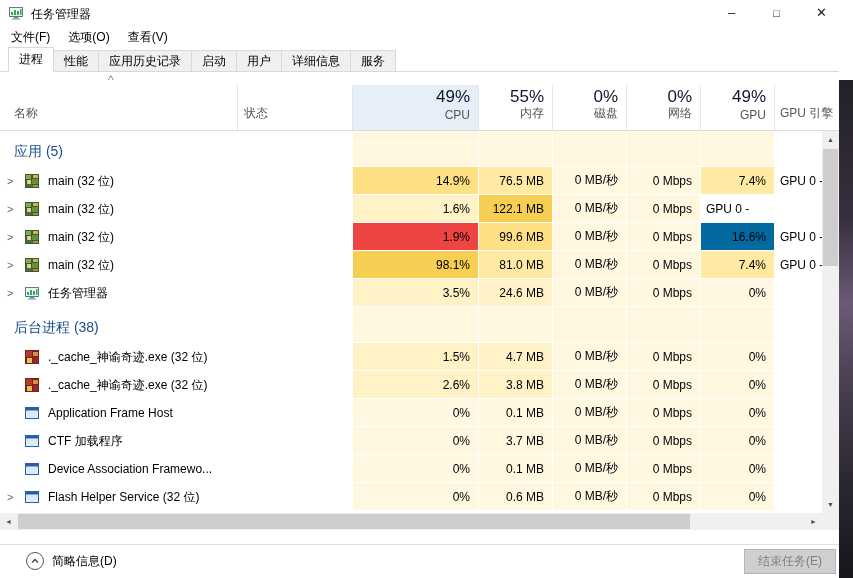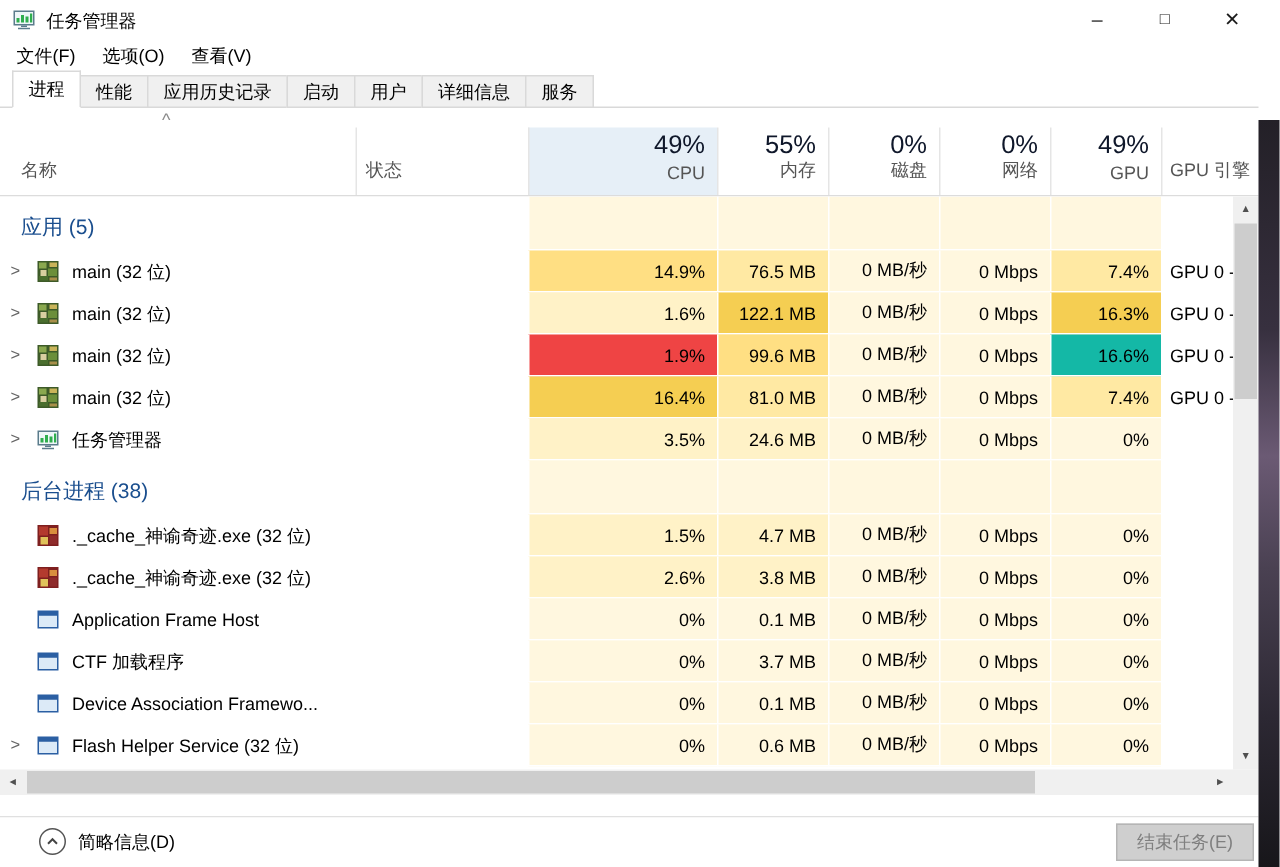--- a/index.html
+++ b/index.html
@@ -197,21 +197,20 @@
             <rect x="9" y="12" width="5" height="2" fill="#a88f4a"></rect>
           </svg>
         </div>
         <div class="pname">main (32 位)</div>
       </div>
       <div class="cell status-cell"></div>
       <div class="cell val-cell" style="background: rgb(255, 242, 199);">1.6%</div>
       <div class="cell val-cell" style="background: rgb(245, 206, 82);">122.1 MB</div>
       <div class="cell val-cell" style="background: rgb(255, 247, 223);">0 MB/秒</div>
       <div class="cell val-cell" style="background: rgb(255, 247, 223);">0 Mbps</div>
-      <div class="cell val-cell" style="background: rgb(245, 206, 82);">16.3%</div>
       <div class="cell engine-cell">GPU 0 - </div>
     </div>
     <div class="row proc-row">
       <div class="cell name-cell">
         <div class="chev">&gt;</div>
         <div class="picon">
           <svg width="16" height="16" viewBox="0 0 16 16">
             <rect x="1" y="1" width="14" height="14" fill="#3d5a28"></rect>
             <rect x="2" y="2" width="5" height="4" fill="#8aa84f"></rect>
             <rect x="9" y="2" width="5" height="3" fill="#c9b45a"></rect>
@@ -221,41 +220,41 @@
             <rect x="9" y="12" width="5" height="2" fill="#a88f4a"></rect>
           </svg>
         </div>
         <div class="pname">main (32 位)</div>
       </div>
       <div class="cell status-cell"></div>
       <div class="cell val-cell" style="background: #ef4444;">1.9%</div>
       <div class="cell val-cell" style="background: rgb(255, 223, 131);">99.6 MB</div>
       <div class="cell val-cell" style="background: rgb(255, 247, 223);">0 MB/秒</div>
       <div class="cell val-cell" style="background: rgb(255, 247, 223);">0 Mbps</div>
-      <div class="cell val-cell" style="background: #14b8a6;">16.6%</div>
+      <div class="cell val-cell" style="background: #0369a1;">16.6%</div>
       <div class="cell engine-cell">GPU 0 - </div>
     </div>
     <div class="row proc-row">
       <div class="cell name-cell">
         <div class="chev">&gt;</div>
         <div class="picon">
           <svg width="16" height="16" viewBox="0 0 16 16">
             <rect x="1" y="1" width="14" height="14" fill="#3d5a28"></rect>
             <rect x="2" y="2" width="5" height="4" fill="#8aa84f"></rect>
             <rect x="9" y="2" width="5" height="3" fill="#c9b45a"></rect>
             <rect x="3" y="7" width="4" height="4" fill="#d9cfa0"></rect>
             <rect x="8" y="6" width="6" height="5" fill="#6b8f3a"></rect>
             <rect x="2" y="11" width="6" height="3" fill="#4a6e2e"></rect>
             <rect x="9" y="12" width="5" height="2" fill="#a88f4a"></rect>
           </svg>
         </div>
         <div class="pname">main (32 位)</div>
       </div>
       <div class="cell status-cell"></div>
-      <div class="cell val-cell" style="background: rgb(245, 206, 82);">16.4%</div>
+      <div class="cell val-cell" style="background: rgb(245, 206, 82);">98.1%</div>
       <div class="cell val-cell" style="background: rgb(255, 233, 163);">81.0 MB</div>
       <div class="cell val-cell" style="background: rgb(255, 247, 223);">0 MB/秒</div>
       <div class="cell val-cell" style="background: rgb(255, 247, 223);">0 Mbps</div>
       <div class="cell val-cell" style="background: rgb(255, 233, 163);">7.4%</div>
       <div class="cell engine-cell">GPU 0 - </div>
     </div>
     <div class="row proc-row">
       <div class="cell name-cell">
         <div class="chev">&gt;</div>
         <div class="picon">

